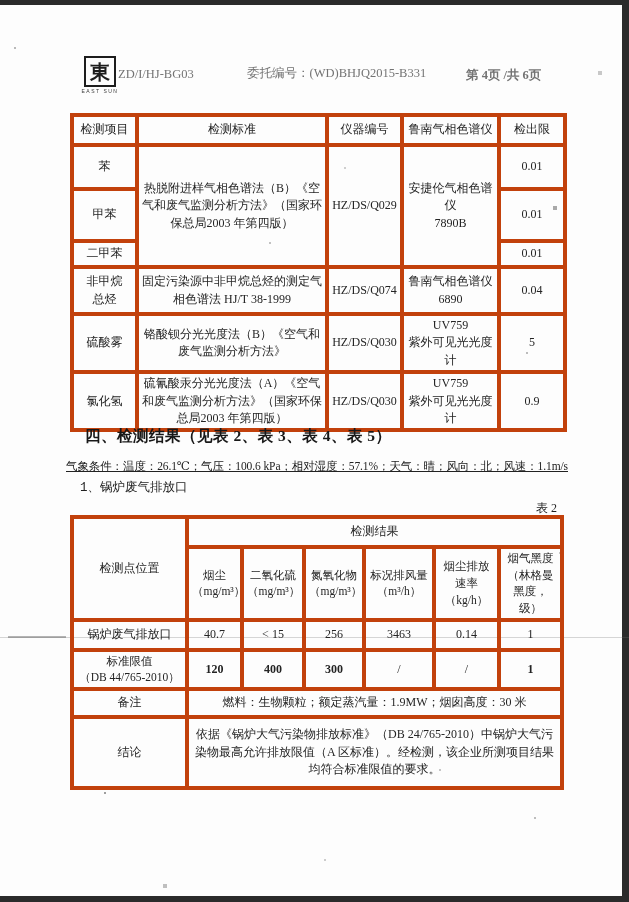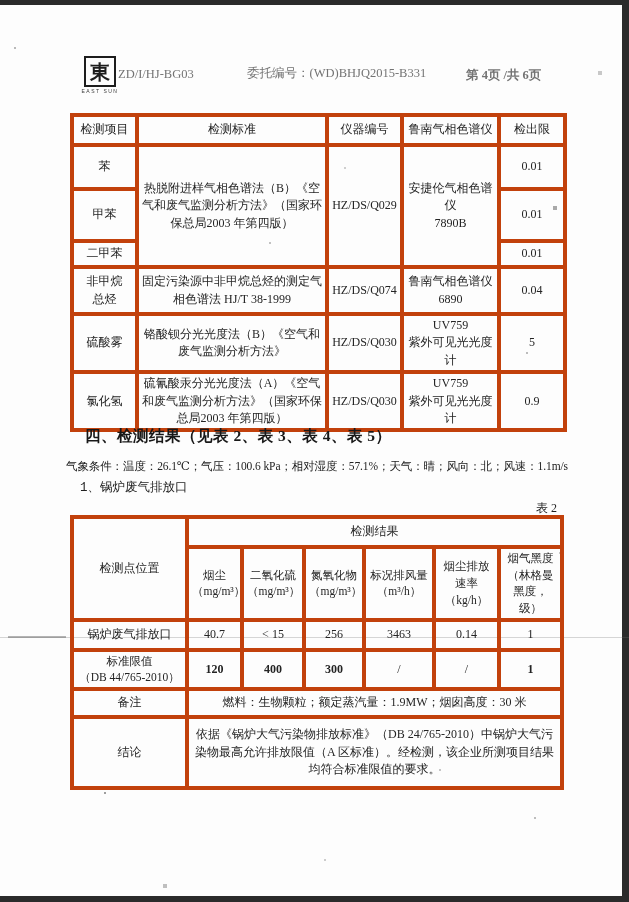--- a/index.html
+++ b/index.html
@@ -44,21 +44,21 @@
   table.t td{border:4px solid #c2410c;text-align:center;vertical-align:middle;
     white-space:pre-line;padding:1px 3px;line-height:1.45;}
   td.std{text-align:left;padding:3px 7px;}
   .subhead{font-size:11.5px;line-height:1.55;}
   .bold{font-weight:bold;}
   td.remark-txt,td.concl-txt{text-align:left;padding:4px 11px;line-height:1.7;margin-top:20px;}
 
   .section-title{position:absolute;left:85px;top:426px;font-size:15.5px;font-weight:bold;
     color:#181818;letter-spacing:0.5px;white-space:nowrap;font-family:Liberation Serif, serif;}
   .weather{position:absolute;left:66px;top:459px;font-size:11.5px;color:#222;
-    white-space:nowrap;letter-spacing:-0.1px;}
+    white-space:nowrap;letter-spacing:-0.1px;text-decoration:underline;}
   .sub1{position:absolute;left:80px;top:479px;font-size:12.5px;color:#1f1f1f;font-family:Liberation Mono, monospace;}
   .tbl2-label{position:absolute;left:67px;top:500px;width:490px;text-align:right;
     font-size:12px;color:#1f1f1f;}
 </style>
 </head>
 <body>
 
 <div class="edge edge-top"></div>
 <div class="edge edge-right"></div>
 <div class="edge edge-bottom"></div>

